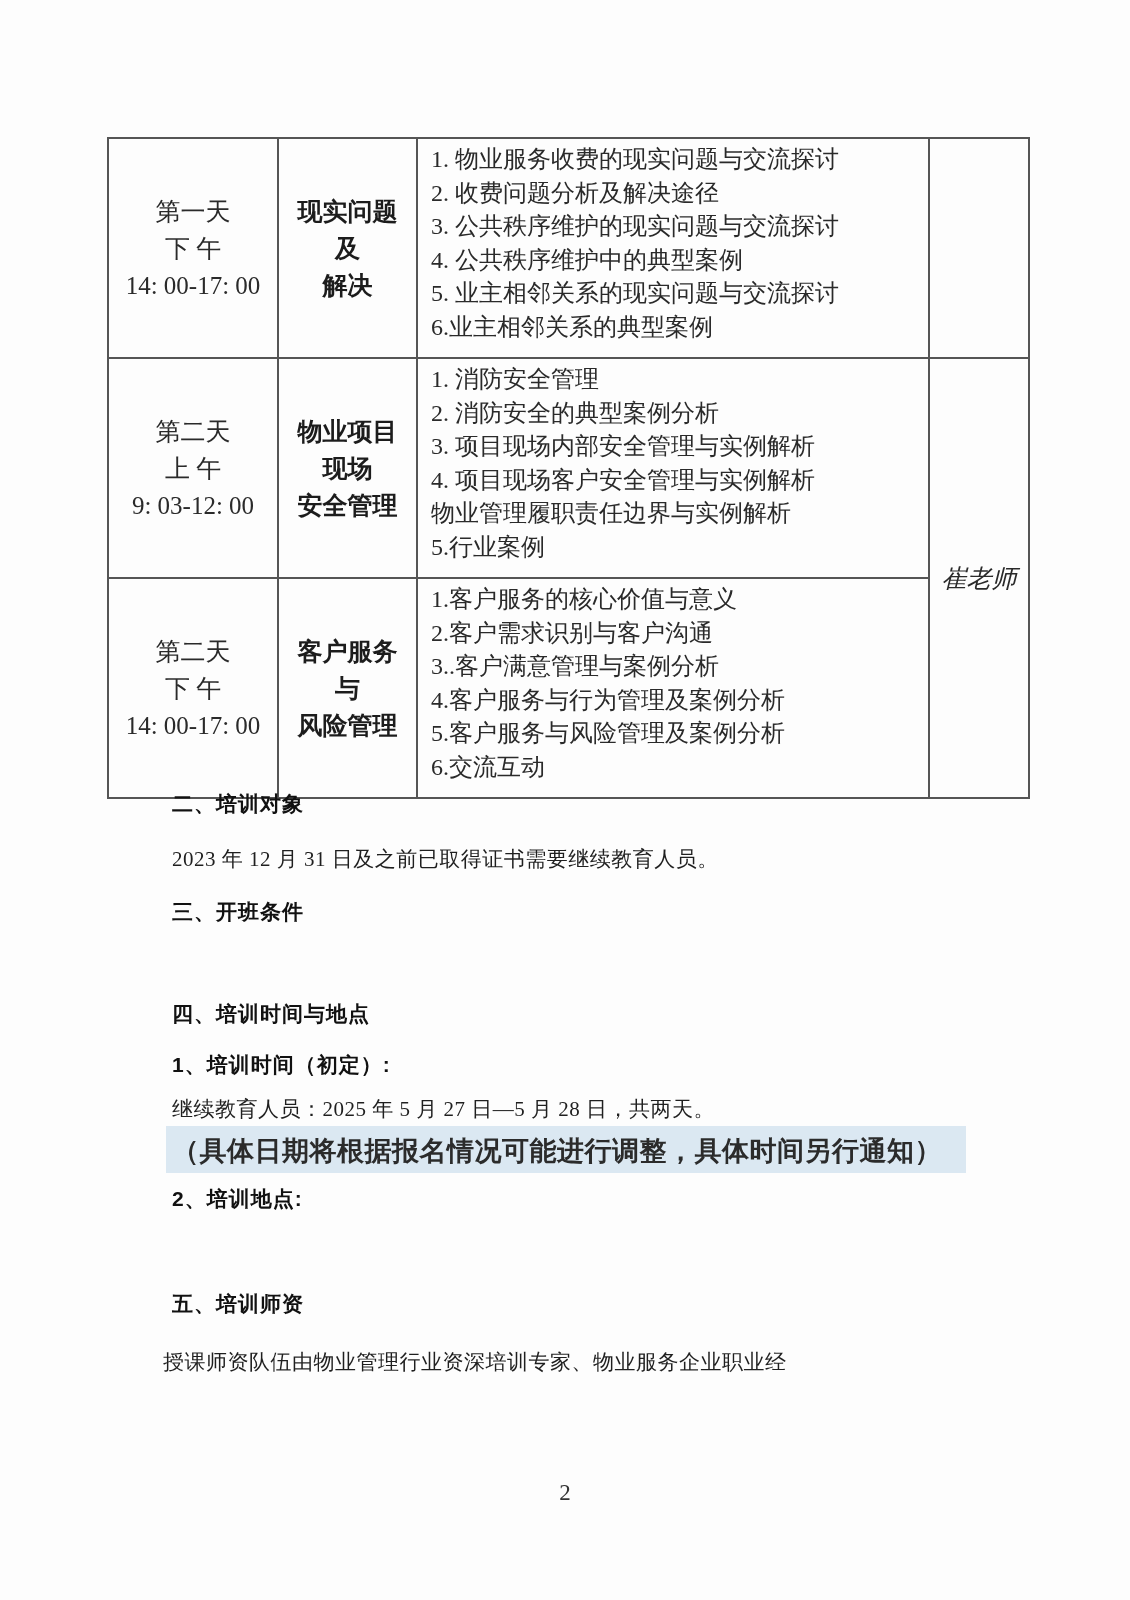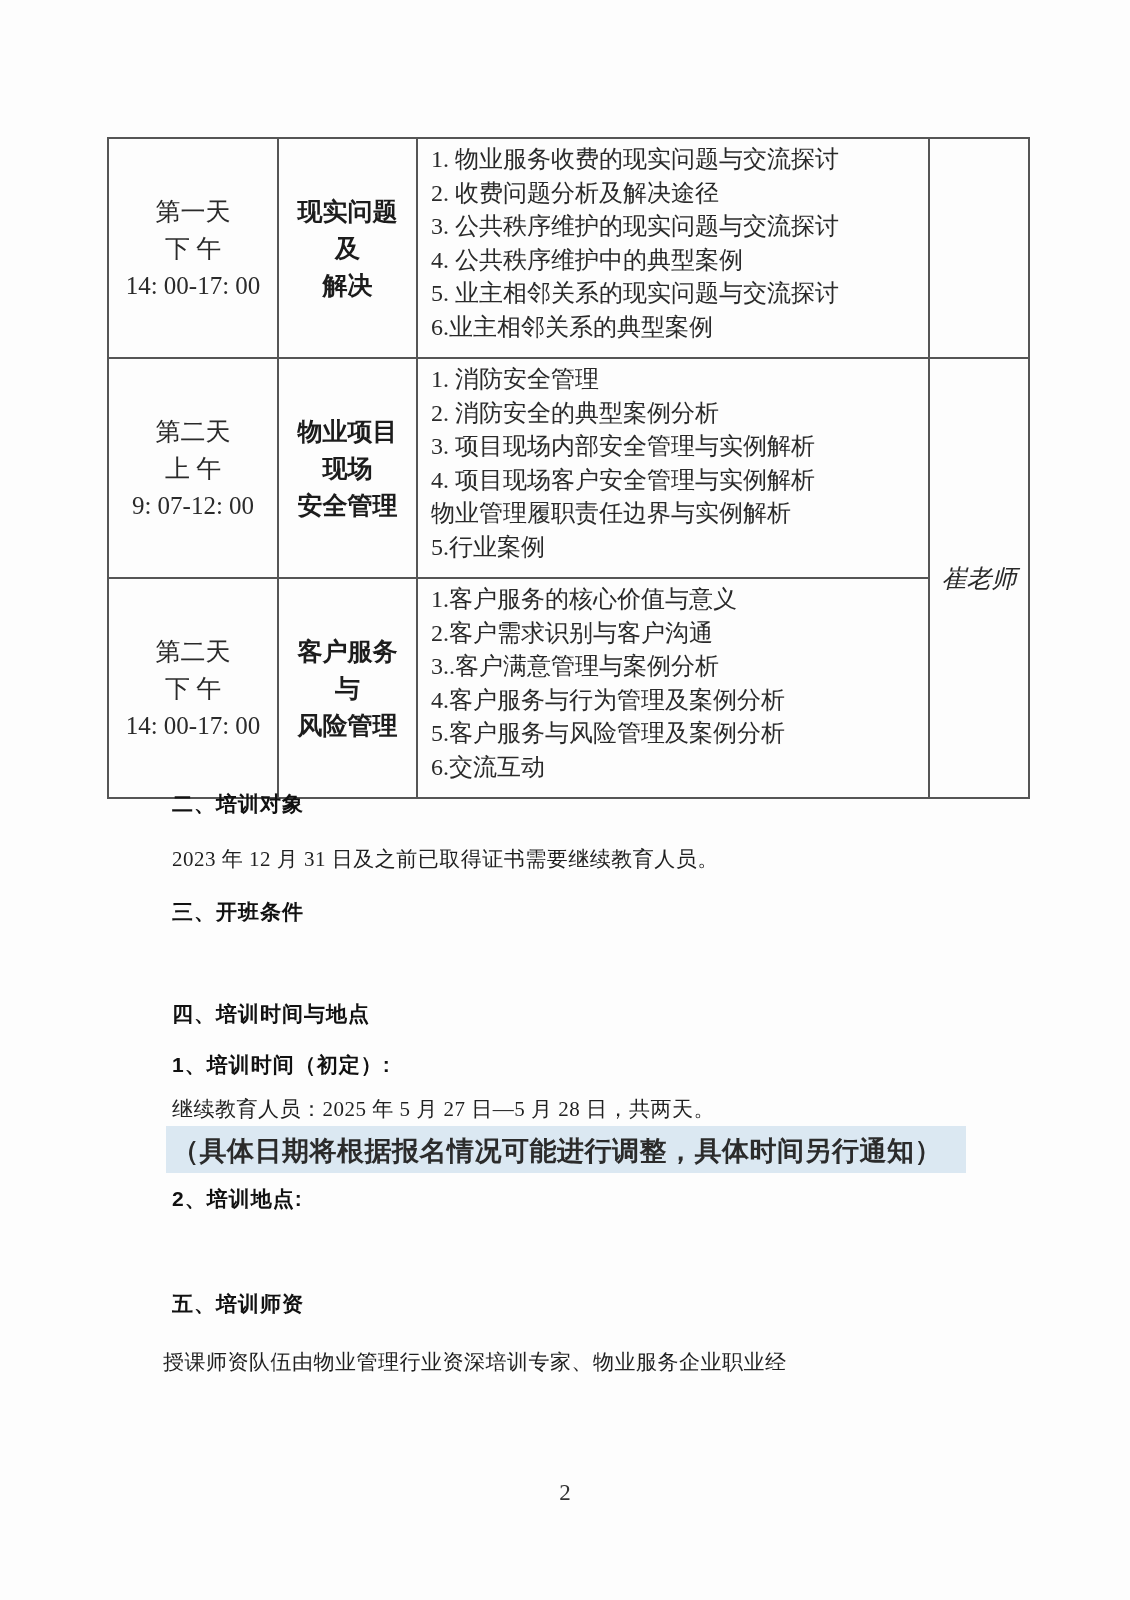--- a/index.html
+++ b/index.html
@@ -88,21 +88,21 @@
           <div class="item-line">6.业主相邻关系的典型案例</div>
         </div>
       </td>
       <td class="c-instructor"></td>
     </tr>
 
     <tr class="r2">
       <td class="c-session">
         <div>第二天</div>
         <div>上 午</div>
-        <div>9: 07-12: 00</div>
+        <div>9: 03-12: 00</div>
       </td>
       <td class="c-topic">
         <div>物业项目</div>
         <div>现场</div>
         <div>安全管理</div>
       </td>
       <td class="c-items">
         <div class="items-box">
           <div class="item-line">1. 消防安全管理</div>
           <div class="item-line">2. 消防安全的典型案例分析</div>

